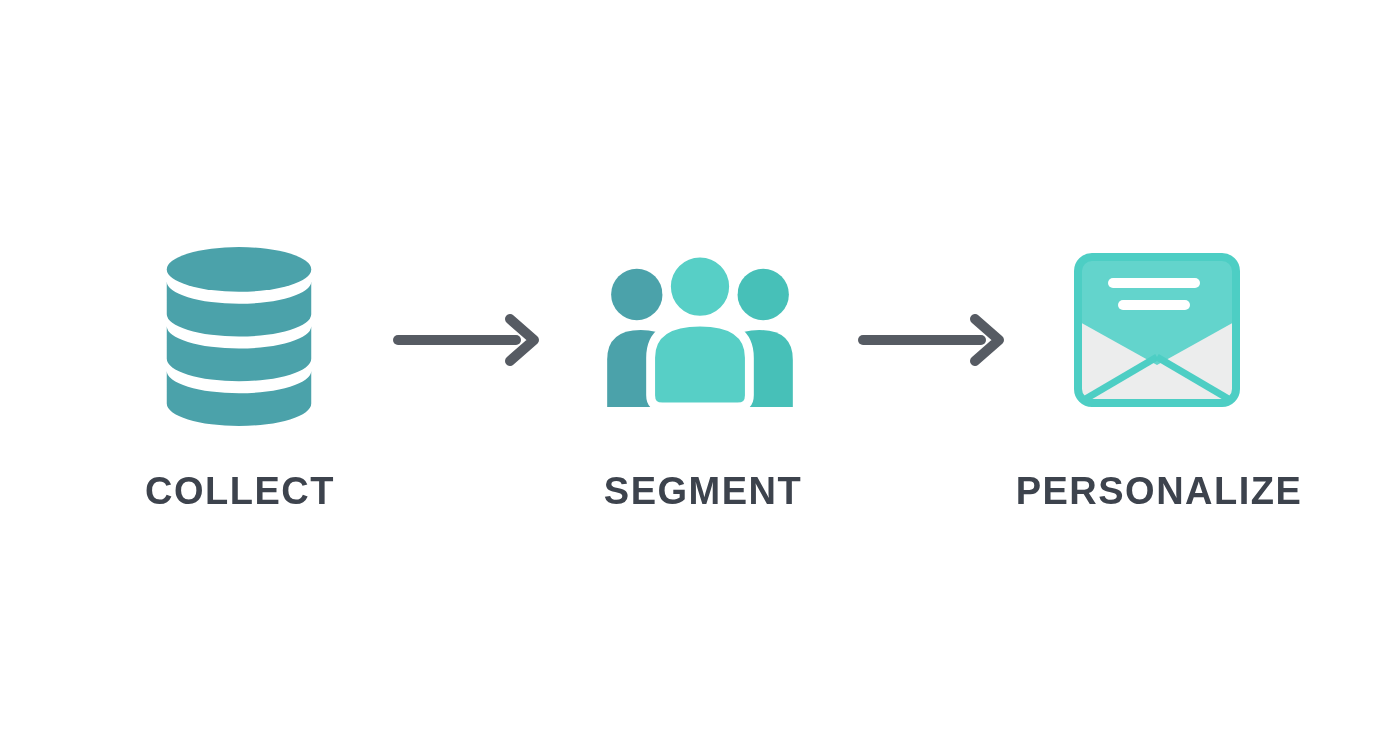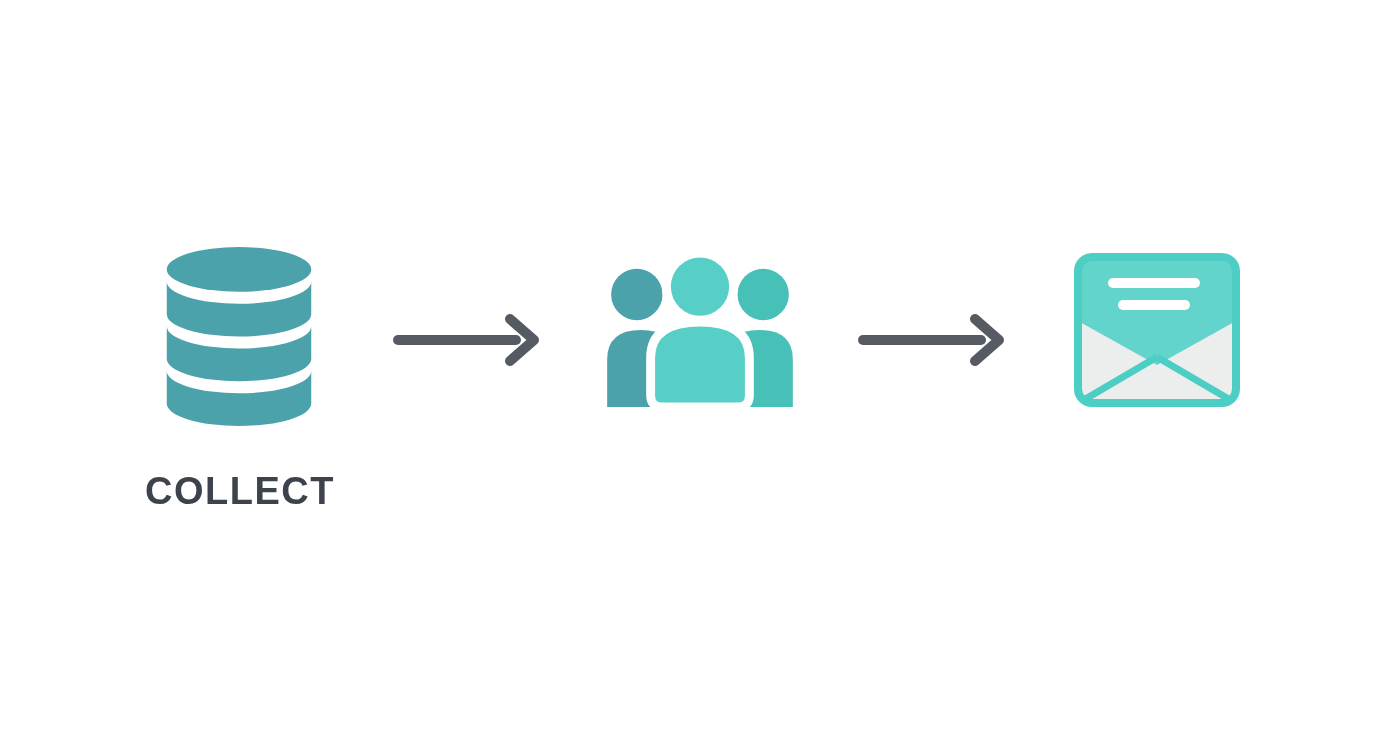--- a/index.html
+++ b/index.html
@@ -104,15 +104,21 @@
       </g>
 
       <rect x="4" y="4" width="158" height="146" rx="14" fill="none" stroke="var(--envelope-border)" stroke-width="8"></rect>
     </svg>
   </div>
 
   <div class="step-label" style="left:90px; top:466px; width:300px;">
     <div>COLLECT</div>
   </div>
 
+  <div class="step-label" style="left:553px; top:466px; width:300px;">
+    <div>SEGMENT</div>
+  </div>
 
+  <div class="step-label" style="left:1004px; top:466px; width:310px;">
+    <div>PERSONALIZE</div>
+  </div>
 
 </div>
 
 </body></html>

